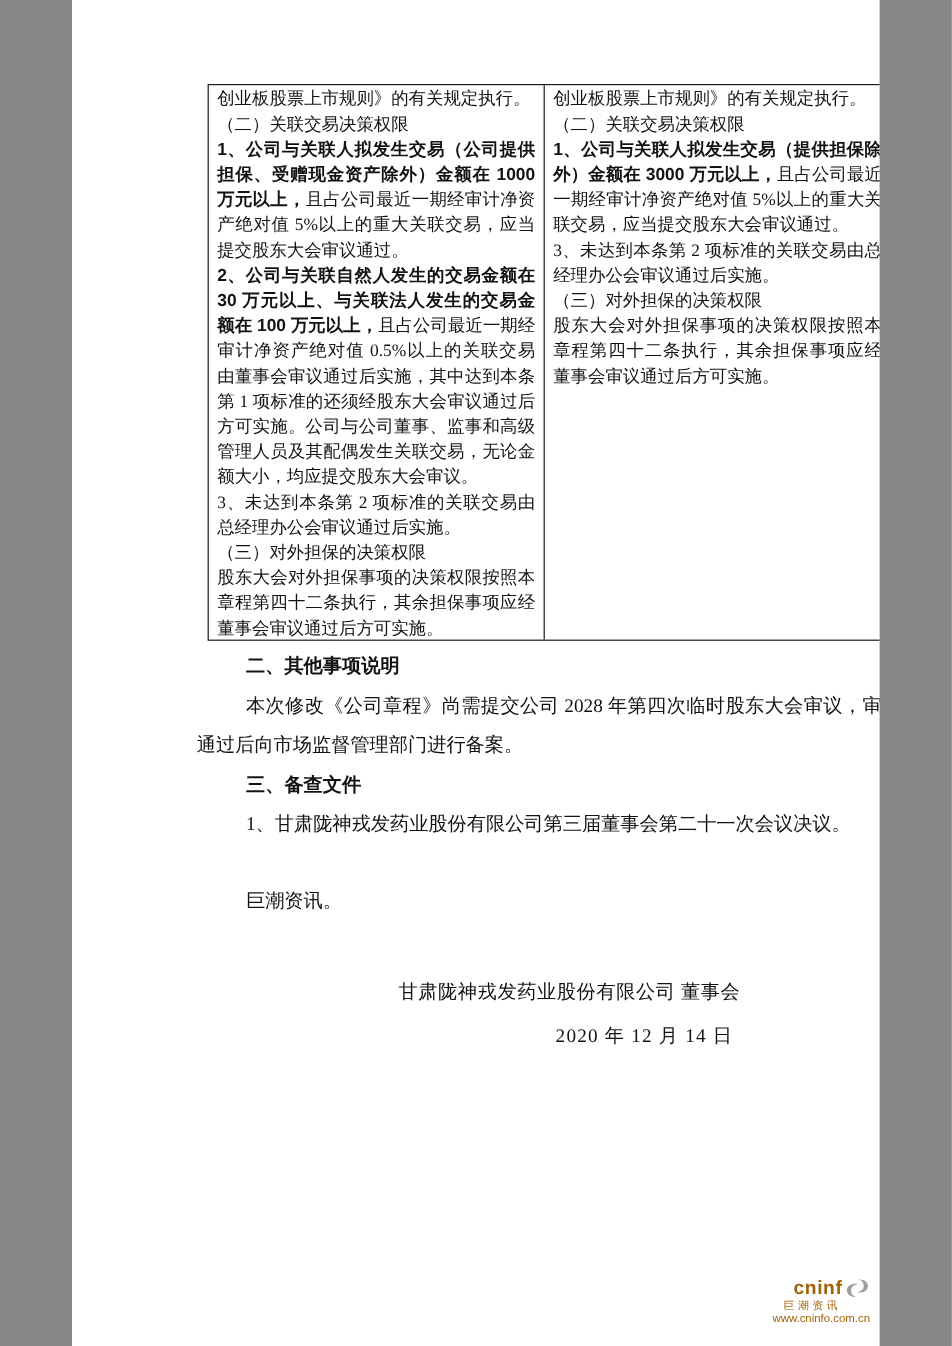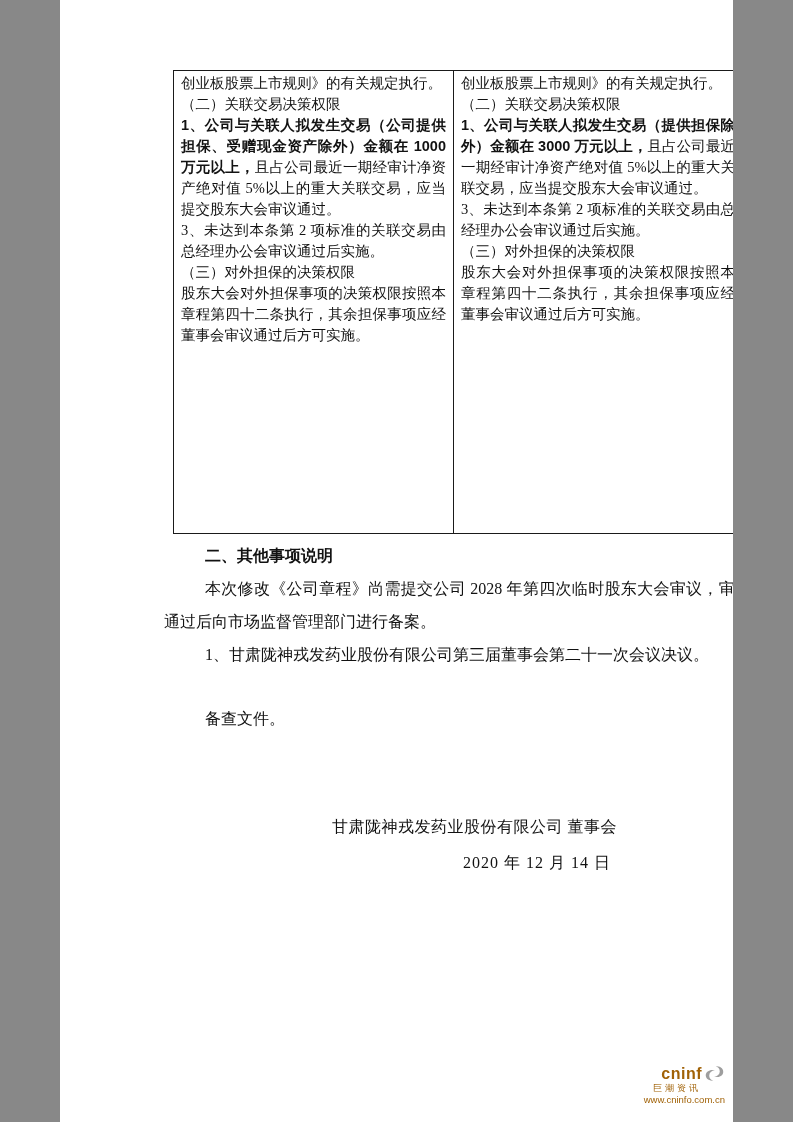--- a/index.html
+++ b/index.html
@@ -56,39 +56,41 @@
 </head>
 <body>
 
 <div class="page">
 
   <div class="doc-table">
     <div class="cell cell-left">
         <p class="tp"><span>创业板股票上市规则》的有关规定执行。</span></p>
         <p class="tp"><span>（二）关联交易决策权限</span></p>
         <p class="tp"><span class="seg-bold">1、公司与关联人拟发生交易（公司提供担保、受赠现金资产除外）金额在 1000 万元以上，</span><span>且占公司最近一期经审计净资产绝对值 5%以上的重大关联交易，应当提交股东大会审议通过。</span></p>
+        <p class="tp"><span class="seg-bold">2、公司与关联自然人发生的交易金额在 30 万元以上、与关联法人发生的交易金额在 100 万元以上，</span><span>且占公司最近一期经审计净资产绝对值 0.5%以上的关联交易由董事会审议通过后实施，其中达到本条第 1 项标准的还须经股东大会审议通过后方可实施。公司与公司董事、监事和高级管理人员及其配偶发生关联交易，无论金额大小，均应提交股东大会审议。</span></p>
         <p class="tp"><span>3、未达到本条第 2 项标准的关联交易由总经理办公会审议通过后实施。</span></p>
         <p class="tp"><span>（三）对外担保的决策权限</span></p>
         <p class="tp"><span>股东大会对外担保事项的决策权限按照本章程第四十二条执行，其余担保事项应经董事会审议通过后方可实施。</span></p>
       </div>
     <div class="cell cell-right">
         <p class="tp"><span>创业板股票上市规则》的有关规定执行。</span></p>
         <p class="tp"><span>（二）关联交易决策权限</span></p>
         <p class="tp"><span class="seg-bold">1、公司与关联人拟发生交易（提供担保除外）金额在 3000 万元以上，</span><span>且占公司最近一期经审计净资产绝对值 5%以上的重大关联交易，应当提交股东大会审议通过。</span></p>
         <p class="tp"><span>3、未达到本条第 2 项标准的关联交易由总经理办公会审议通过后实施。</span></p>
         <p class="tp"><span>（三）对外担保的决策权限</span></p>
         <p class="tp"><span>股东大会对外担保事项的决策权限按照本章程第四十二条执行，其余担保事项应经董事会审议通过后方可实施。</span></p>
       </div>
   </div>
 
   <div class="body-area">
     <p class="sec-heading">二、其他事项说明</p>
     <p class="para">本次修改《公司章程》尚需提交公司 2028 年第四次临时股东大会审议，审议通过后向市场监督管理部门进行备案。</p>
+    <p class="sec-heading">三、备查文件</p>
     <p class="para">1、甘肃陇神戎发药业股份有限公司第三届董事会第二十一次会议决议。</p>
-    <p class="para closing">备查文件。</p>
+    <p class="para closing">巨潮资讯。</p>
   </div>
 
   <div class="signature">甘肃陇神戎发药业股份有限公司 董事会</div>
   <div class="sig-date">2020 年 12 月 14 日</div>
 
   <div class="cninfo">
     <div class="cninfo-top">
       <span class="cninfo-brand">cninf</span>
       <span class="cninfo-swirl">
         <svg viewBox="0 0 24 20" width="21" height="17" aria-hidden="true">

